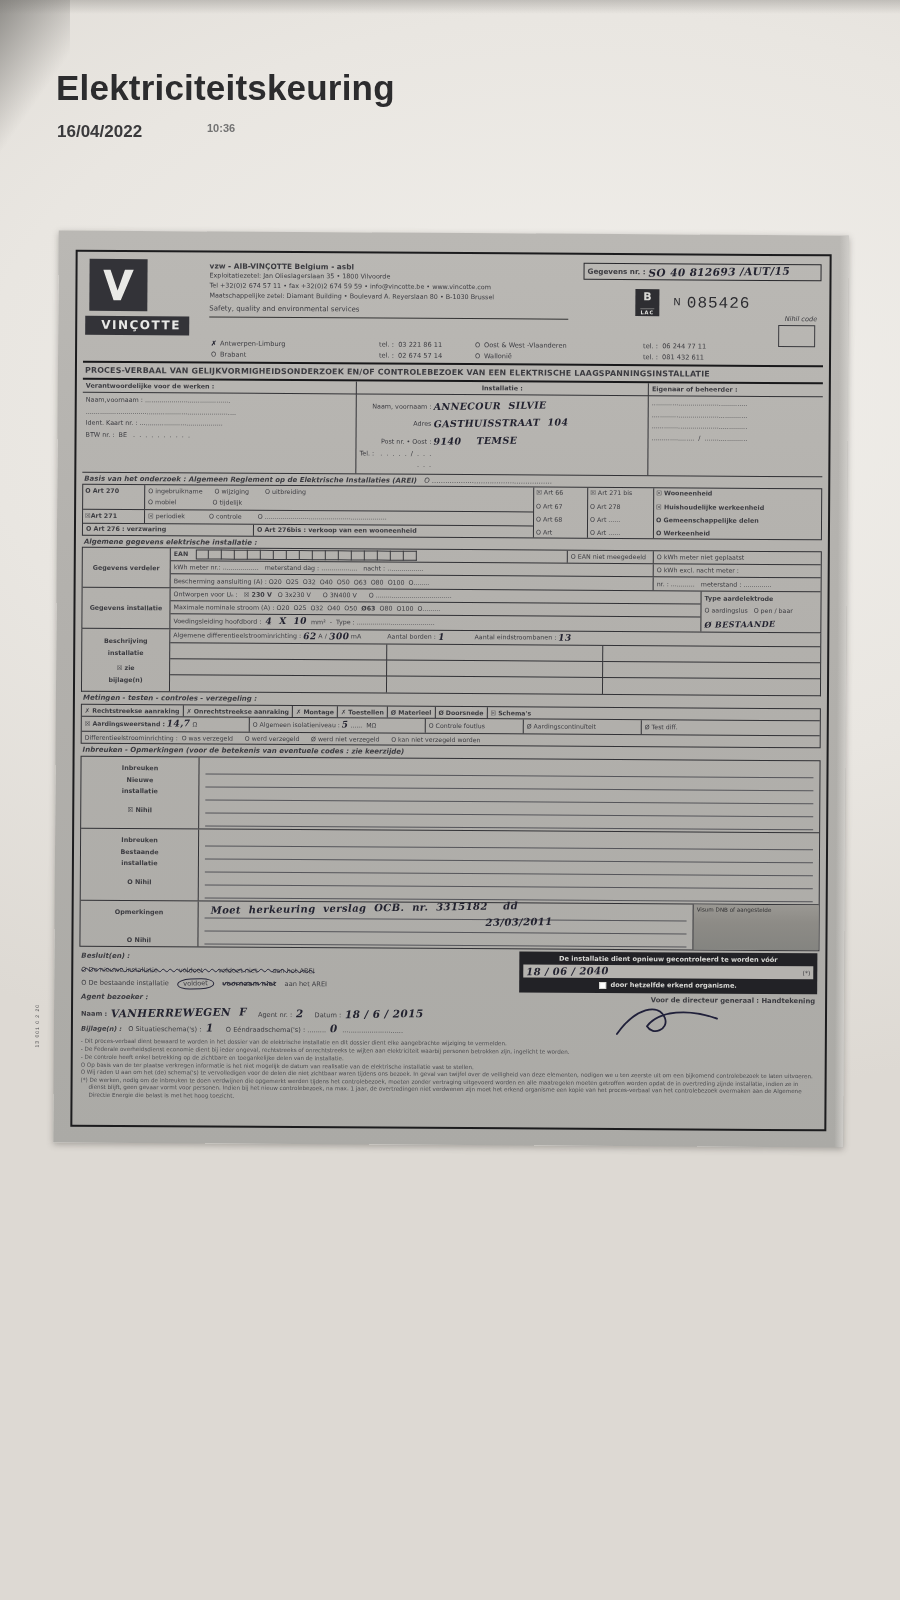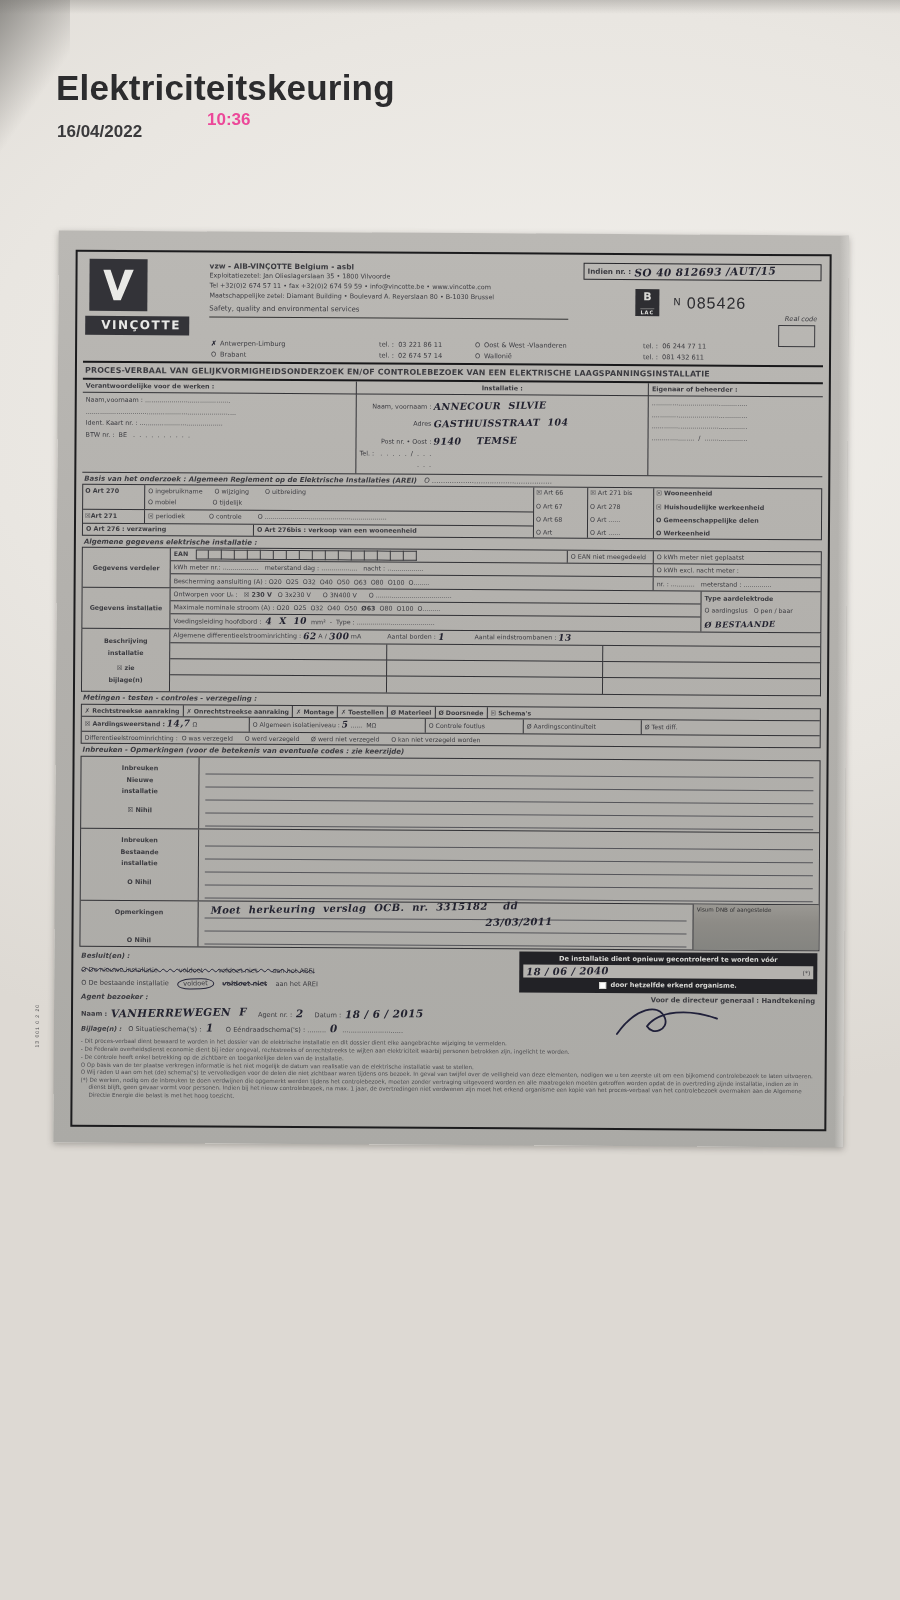--- a/index.html
+++ b/index.html
@@ -10,21 +10,21 @@
     background:
       radial-gradient(1100px 700px at 65% 25%, #f1efeb 0%, #e9e6e1 55%, #ddd9d3 100%);
     position:relative; overflow:hidden;
   }
   .corner-shade{position:absolute;left:0;top:0;width:70px;height:180px;
     background:linear-gradient(125deg,#8f8d89 0%,rgba(143,141,137,0) 55%);pointer-events:none;}
   .top-shade{position:absolute;left:0;top:0;width:900px;height:14px;
     background:linear-gradient(180deg,rgba(120,118,114,.35),rgba(120,118,114,0));}
   .page-title{position:absolute;left:56px;top:68px;font-size:35px;color:#2c2c2e;letter-spacing:.2px;}
   .page-date{position:absolute;left:57px;top:122px;font-size:17px;font-weight:bold;color:#3a3a3c;}
-  .page-time{position:absolute;left:207px;top:110px;font-size:17px;font-weight:bold;color:#ec4899;}
+  .page-time{position:absolute;left:207px;top:122px;font-size:11px;font-weight:bold;color:#737373;}
 
   
   .photo{position:absolute;left:56px;top:233px;width:790px;height:912px;
     background:linear-gradient(180deg,#bab8b4 0%,#b2b0ac 45%,#abaaa6 100%);
     transform:rotate(.35deg); box-shadow:0 2px 6px rgba(60,58,54,.35);}
   .photo::after{content:"";position:absolute;right:0;top:0;width:9px;height:100%;
     background:linear-gradient(90deg,rgba(210,208,204,0),#cfcdc9);}
   .form{position:absolute;left:17px;top:19px;right:17px;bottom:16px;
     border:2px solid #1c1c1e; font-family:"DejaVu Sans",sans-serif;
     color:var(--print); font-size:6.5px; line-height:1.25; overflow:hidden; padding:5px 6px 2px 6px;}
@@ -47,21 +47,21 @@
   .tagline{border-bottom:1.2px solid #333;padding:2px 0 2px 0;width:97%;font-size:7px;}
   .hdr-right{width:238px;position:relative;padding-top:1px;}
   .verslag{border:1.5px solid #28282c;display:flex;align-items:center;padding:2px 3px;height:17px;}
   .verslag .lab{font-weight:bold;font-size:7.2px;margin-right:3px;white-space:nowrap;}
   .verslag .hw{font-size:10.5px;white-space:nowrap;}
   .cert-row{display:flex;align-items:center;margin-top:9px;}
   .belac{width:24px;height:27px;background:#2e2e32;margin-left:52px;position:relative;display:flex;flex-direction:column;align-items:center;justify-content:space-between;padding:2px 0 1px 0;}
   .belac .bB{color:#d8d8d4;font-weight:bold;font-size:11px;line-height:1;}
   .belac .bLAC{color:#e6e6e2;font-weight:bold;font-size:5px;letter-spacing:1px;border-top:1px solid #777;}
   .cert-n{font-size:10px;margin:0 6px 0 14px;color:#2f2f33;}
-  .cert-num{font-family:Liberation Sans, sans-serif;font-size:16px;letter-spacing:1px;color:#2c2c30;}
+  .cert-num{font-family:Liberation Mono, monospace;font-size:16px;letter-spacing:1px;color:#2c2c30;}
   .realcode{position:absolute;right:4px;top:52px;font-style:italic;font-size:6.6px;color:#3c3c40;}
   .realbox{position:absolute;right:6px;top:62px;width:37px;height:22px;border:1px solid #3a3a3e;}
   .regions{display:grid;grid-template-columns:168px 96px 168px 98px;margin:4px 0 3px 128px;font-size:6.6px;row-gap:3px;}
   .regions .mark{display:inline-block;width:9px;}
   .regions .pen{font-family:"DejaVu Serif",serif;font-weight:bold;color:var(--ink);}
 
   .titlebar{border-top:2.5px solid #19191b;border-bottom:2.5px solid #19191b;
     font-weight:bold;font-size:7.9px;letter-spacing:.2px;padding:2.5px 2px;}
 
   
@@ -187,32 +187,32 @@
       </div>
       <div class="hdr-mid">
         <div class="org" data-bind="header.org">vzw - AIB-VINÇOTTE Belgium - asbl</div>
         <div data-bind="header.addr1">Exploitatiezetel: Jan Olieslagerslaan 35 • 1800 Vilvoorde</div>
         <div data-bind="header.addr2">Tel +32(0)2 674 57 11 • fax +32(0)2 674 59 59 • info@vincotte.be • www.vincotte.com</div>
         <div data-bind="header.addr3">Maatschappelijke zetel: Diamant Building • Boulevard A. Reyerslaan 80 • B-1030 Brussel</div>
         <div class="tagline" data-bind="header.tagline">Safety, quality and environmental services</div>
       </div>
       <div class="hdr-right">
         <div class="verslag">
-          <span class="lab" data-bind="header.verslag_label">Indien nr. :</span>
+          <span class="lab" data-bind="header.verslag_label">Gegevens nr. :</span>
           <span class="hw" data-bind="header.verslag_value">SO 40 812693 /AUT/15</span>
         </div>
         <div class="cert-row">
           <div class="belac">
             <span class="bB" data-bind="header.belac_b">B</span>
             <span class="bLAC" data-bind="header.belac_lac">LAC</span>
           </div>
           <span class="cert-n" data-bind="header.cert_n">N</span>
           <span class="cert-num" data-bind="header.cert_number">085426</span>
         </div>
-        <div class="realcode" data-bind="header.real_code">Real code</div>
+        <div class="realcode" data-bind="header.real_code">Nihil code</div>
         <div class="realbox"></div>
       </div>
     </div>
     <div class="regions">
       <span><span class="mark pen" data-bind="header.regions.0.mark">✗</span><span data-bind="header.regions.0.label">Antwerpen-Limburg</span></span>
       <span data-bind="header.regions.0.tel">tel. :  03 221 86 11</span>
       <span><span class="mark" data-bind="header.regions.2.mark">O</span><span data-bind="header.regions.2.label">Oost &amp; West -Vlaanderen</span></span>
       <span data-bind="header.regions.2.tel">tel. :  06 244 77 11</span>
       <span><span class="mark" data-bind="header.regions.1.mark">O</span><span data-bind="header.regions.1.label">Brabant</span></span>
       <span data-bind="header.regions.1.tel">tel. :  02 674 57 14</span>
@@ -472,21 +472,21 @@
     </div>
 
     <div class="besluit">
       <div class="besl-top">
         <div class="besl-left">
           <div class="sec-title" style="padding-left:0" data-bind="besluit.title">Besluit(en) :</div>
           <div class="besl-line struck" data-bind="besluit.line1">O De nieuwe installatie          voldoet       voldoet niet       aan het AREI</div>
           <div class="besl-line">
             <span data-bind="besluit.line2_pre">O De bestaande installatie</span>&nbsp;&nbsp;&nbsp;
             <span class="circled" data-bind="besluit.line2_voldoet">voldoet</span>&nbsp;&nbsp;&nbsp;
-            <span class="struck b" data-bind="besluit.line2_niet">voldoet niet</span>&nbsp;&nbsp;&nbsp;
+            <span class="struck b" data-bind="besluit.line2_niet">voornaam niet</span>&nbsp;&nbsp;&nbsp;
             <span data-bind="besluit.line2_post">aan het AREI</span>
           </div>
           <div class="sec-title" style="padding-left:0;margin-top:2px" data-bind="besluit.agent_title">Agent bezoeker :</div>
         </div>
         <div style="width:300px">
           <div class="blackbox">
             <div class="t" data-bind="besluit.black_title">De installatie dient opnieuw gecontroleerd te worden vóór</div>
             <div class="bb-strip">
               <span class="hw" data-bind="besluit.black_hw">18 / 06 / 2040</span>
               <span class="star" data-bind="besluit.black_star">(*)</span>

